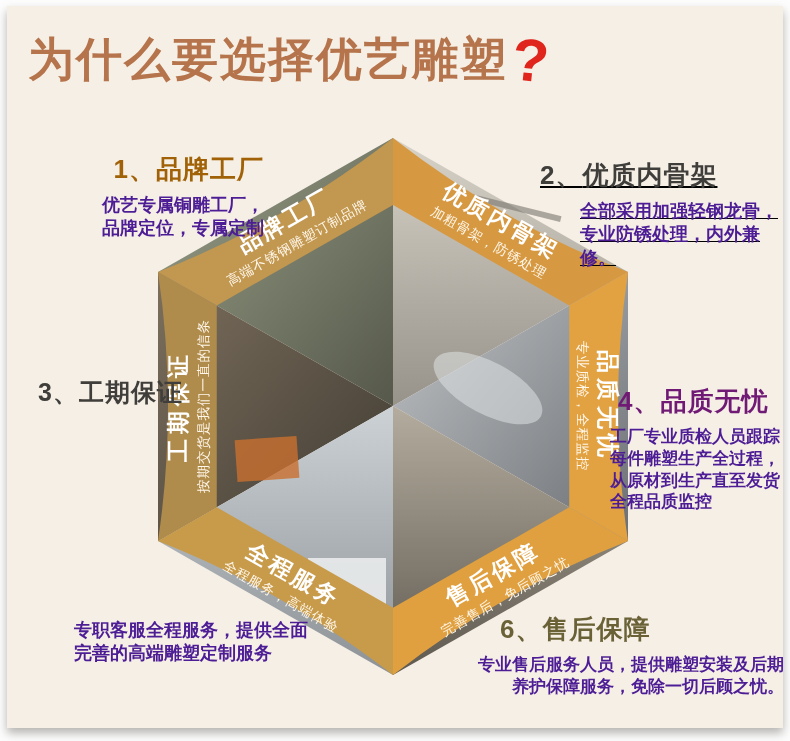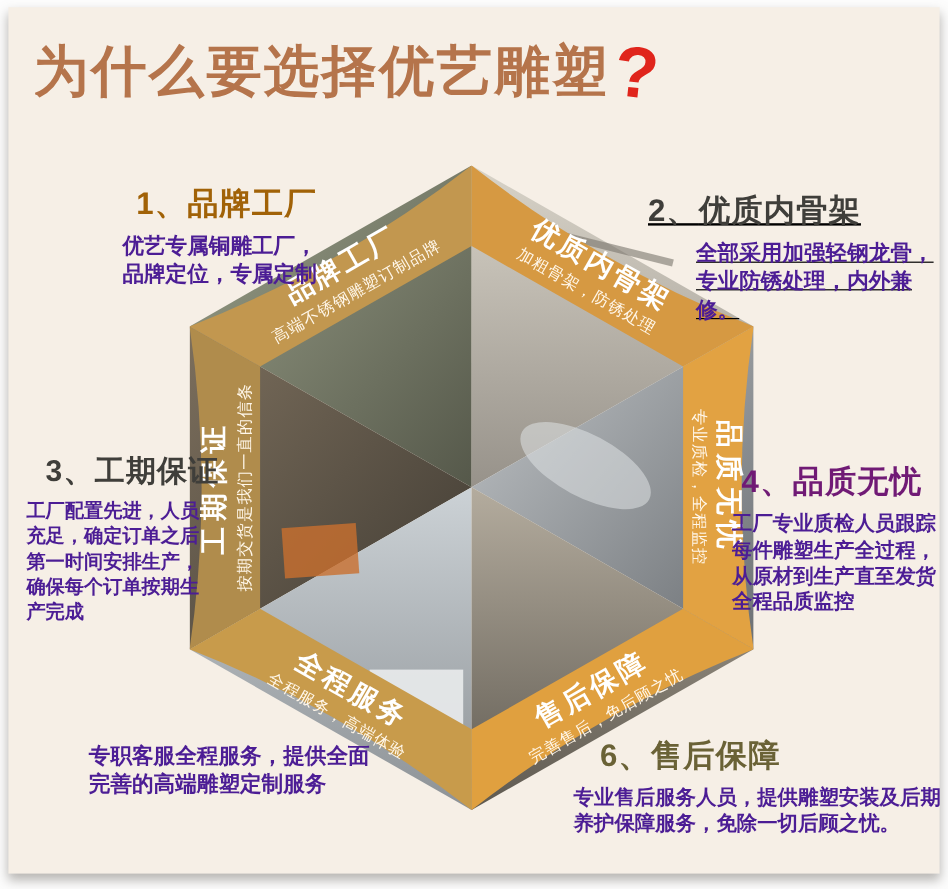--- a/index.html
+++ b/index.html
@@ -27,21 +27,21 @@
   }
   
   .s1{left:58px;top:152px;}  .s1 .sec-body{margin-left:44px;}
   .s2{left:540px;top:158px;text-decoration:underline;} .s2 .sec-body{margin-left:40px;}
   .s3{left:22px;top:376px;width:150px;} .s3 .sec-heading{margin-left:16px;font-size:25px;}
   .s3 .sec-body{font-size:16px;line-height:1.32;}
   .s4{left:610px;top:384px;width:180px;} .s4 .sec-heading{margin-left:8px;}
   .s4 .sec-body{font-size:17px;line-height:1.28;}
   .s5{left:60px;top:612px;} .s5 .sec-body{margin-left:14px;}
   .s6{left:478px;top:612px;} .s6 .sec-heading{margin-left:22px;}
-  .s6 .sec-body{font-size:17px;}
+  .s6 .sec-body{font-size:17px;text-align:right;}
   .hex{position:absolute;left:158px;top:138px;}
   .band-label{font-size:23px;font-weight:bold;fill:#ffffff;letter-spacing:3px;text-anchor:middle;}
   .band-sub{font-size:13.5px;fill:#fff7ea;letter-spacing:1px;text-anchor:middle;}
   .band-label.vert{letter-spacing:5px;}
 </style>
 </head>
 <body style="background: rgb(253, 253, 253);">
 
 <div class="panel" style="background: rgb(246, 239, 230);"></div>
 
@@ -153,25 +153,20 @@
     <span>2、</span><span>优质内骨架</span>
   </div>
   <div class="sec-body">全部采用加强轻钢龙骨，
 专业防锈处理，内外兼修。</div>
 </div>
 
 <div class="section s3">
   <div class="sec-heading" style="color: rgb(63, 62, 58);">
     <span>3、</span><span>工期保证</span>
   </div>
-  <div class="sec-body">工厂配置先进，人员
-充足，确定订单之后
-第一时间安排生产，
-确保每个订单按期生
-产完成</div>
 </div>
 
 <div class="section s4">
   <div class="sec-heading" style="color: #701a75;">
     <span>4、</span><span>品质无忧</span>
   </div>
   <div class="sec-body">工厂专业质检人员跟踪
 每件雕塑生产全过程，
 从原材到生产直至发货
 全程品质监控</div>

